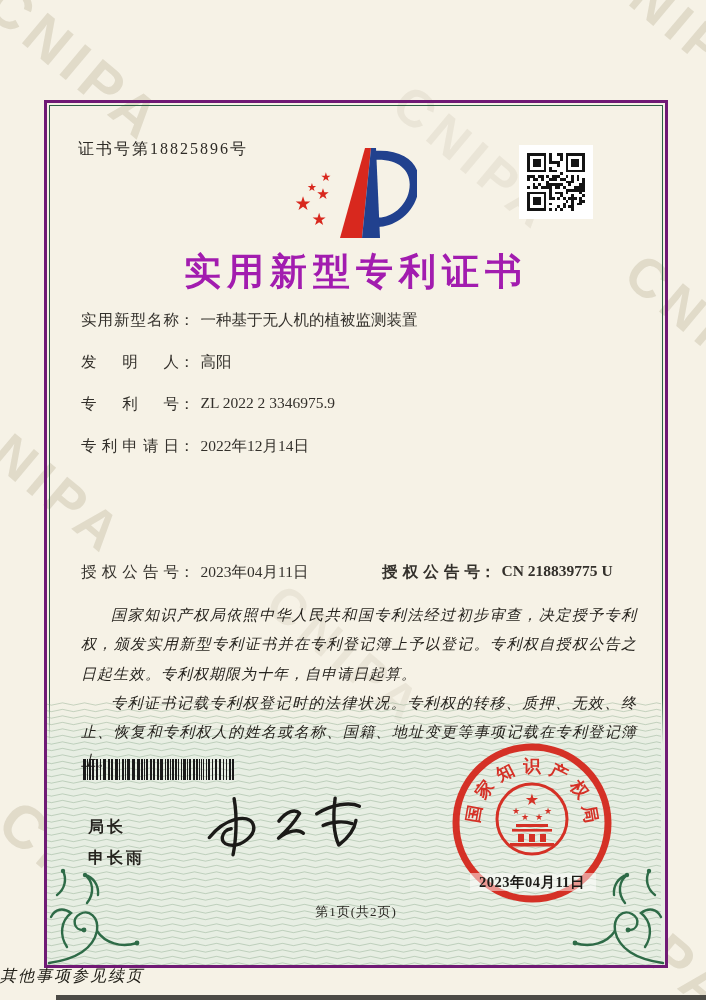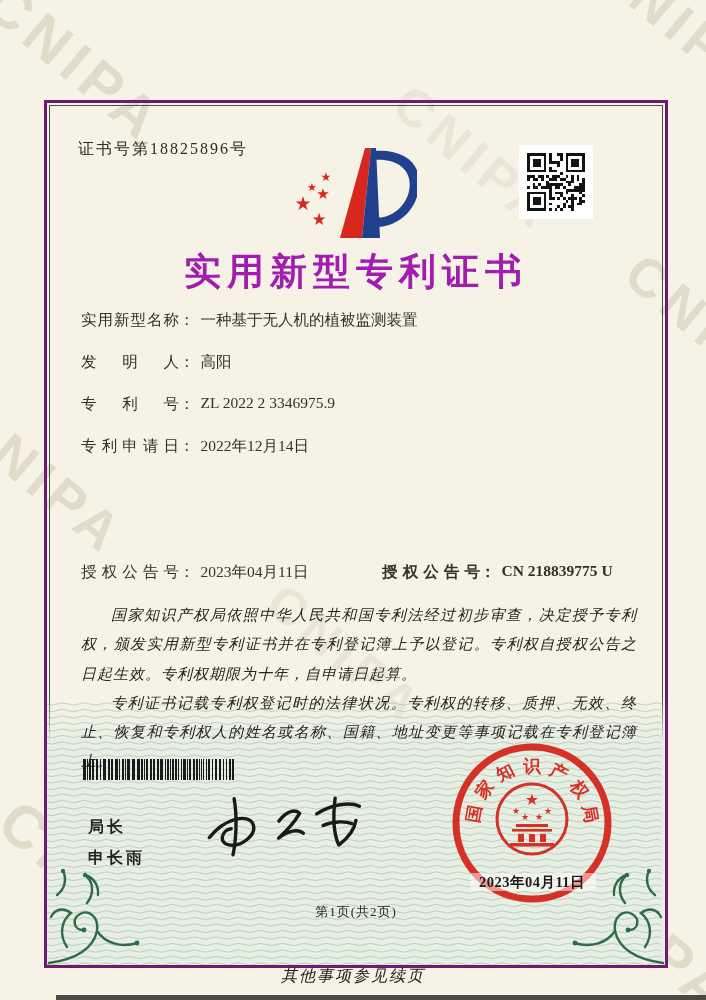--- a/index.html
+++ b/index.html
@@ -63,21 +63,21 @@
   .signature path{fill:none;stroke:#1b1a18;stroke-width:3.4;stroke-linecap:round;stroke-linejoin:round;}
 
   .seal{position:absolute;left:399px;top:636px;width:172px;height:172px;z-index:7;}
   .seal svg{mix-blend-mode:multiply;opacity:.96;}
   .seal .ring-txt{font-size:17.5px;font-weight:bold;fill:#d5281e;}
   .seal .s-date{font-size:14.5px;font-weight:bold;fill:#14120f;letter-spacing:.5px;}
 
   .page-num{position:absolute;left:0;right:0;top:800px;text-align:center;
             font-size:13px;color:#2c2a25;z-index:5;letter-spacing:1px;}
 
-  .continuation{position:absolute;left:0;right:0;top:966px;text-align:center;z-index:3;
+  .continuation{position:absolute;left:0;right:0;top:966px;text-align:left;z-index:3;
                 font-size:16px;font-style:italic;letter-spacing:2px;color:#222019;}
   .bottom-strip{position:absolute;left:56px;right:0;bottom:0;height:5px;background:#4b4a45;z-index:8;}
 </style>
 </head>
 <body>
 
 <div class="page">
 
   <span class="wm" style="left:-30px;top:28px;font-size:58px;">CNIPA</span>
   <span class="wm" style="left:580px;top:-8px;font-size:54px;">CNIPA</span>

